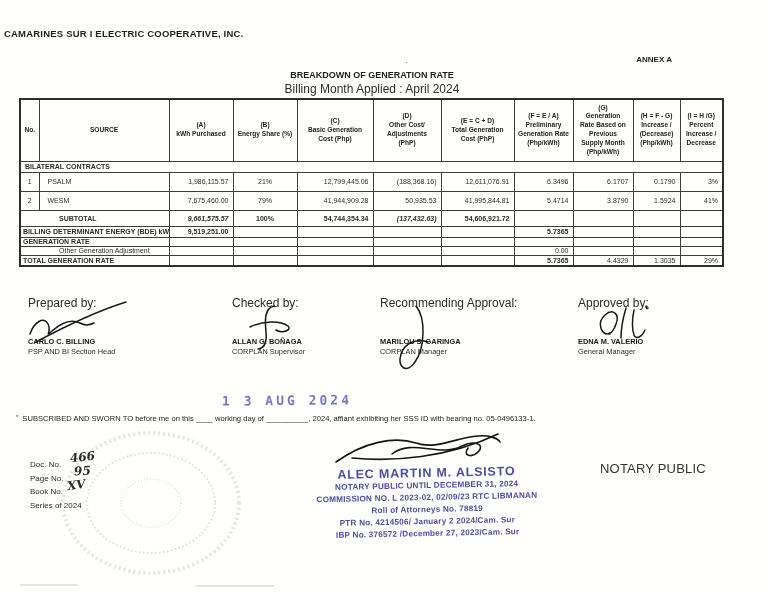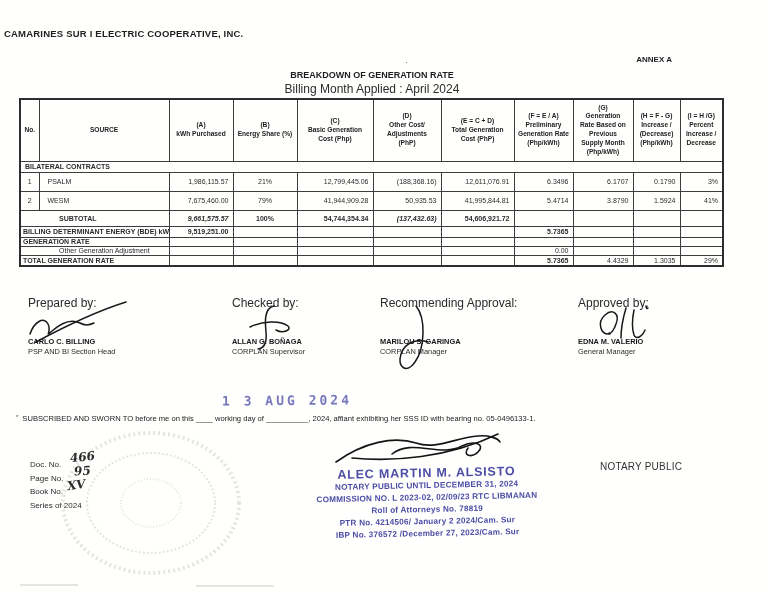--- a/index.html
+++ b/index.html
@@ -54,21 +54,21 @@
   
   .seal { position:absolute; top:428px; left:58px; opacity:.9; }
   .seal ellipse { fill:none; stroke:#e3e3dc; }
 
   
   .notary-sig { position:absolute; top:430px; left:328px; }
   .notary-sig path { fill:none; stroke:#141414; stroke-width:1.6; stroke-linecap:round; }
   .notary-stamp { position:absolute; top:466px; left:262px; width:330px; text-align:center; color:#4d4da6; transform:rotate(-1.2deg); }
   .notary-name { font-size:12.5px; font-weight:bold; letter-spacing:.8px; white-space:nowrap; }
   .notary-line { font-size:8.2px; font-weight:bold; letter-spacing:.2px; line-height:1.45; white-space:nowrap; }
-  .notary-public-label { position:absolute; top:461px; left:600px; font-size:10px; color:#333; letter-spacing:.2px; }
+  .notary-public-label { position:absolute; top:461px; left:600px; font-size:13px; color:#333; letter-spacing:.2px; }
 
   
   .smudge { position:absolute; background:#dedad4; opacity:.7; }
 </style>
 </head>
 <body>
 
 <div class="page">
 
   <div class="doc-header">

